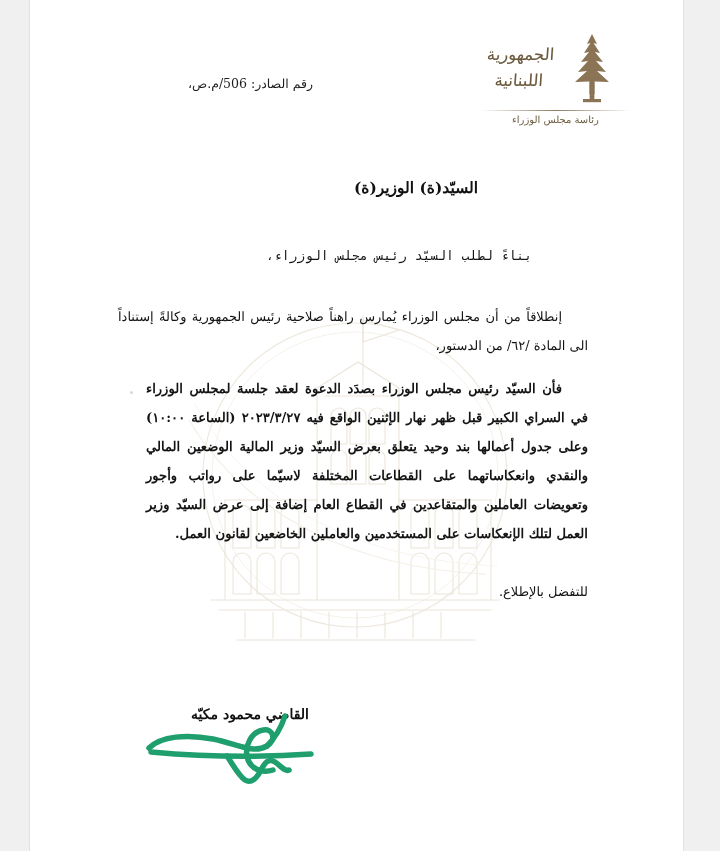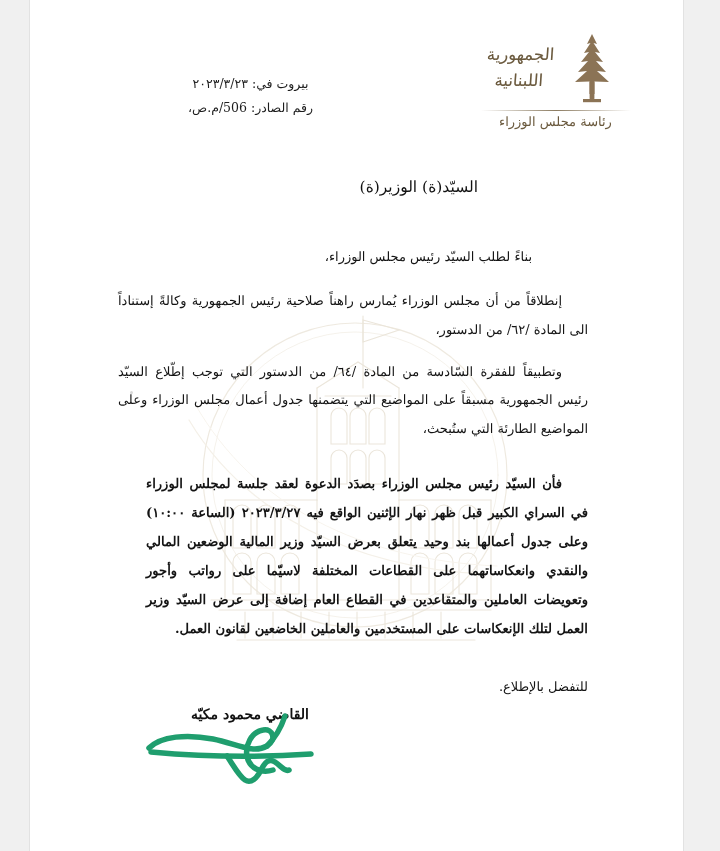--- a/index.html
+++ b/index.html
@@ -83,21 +83,21 @@
   .emblem-script span { display: block; white-space: nowrap; }
   #cedar-wrap { width: 66px; height: 72px; }
   #letterhead-rule {
     margin: 6px auto 3px auto;
     width: 150px;
     height: 1px;
     background: linear-gradient(to right, rgba(150,131,96,0), rgba(120,101,70,0.85), rgba(150,131,96,0));
   }
   #letterhead-sub {
     color: #6b5a3e;
-    font-size: 13px;
+    font-size: 10px;
     font-family: "DejaVu Serif", serif;
     letter-spacing: 0.8px;
   }
 
   
   #doc-meta {
     position: absolute;
     right: 370px;
     top: 72px;
     text-align: center;
@@ -109,21 +109,21 @@
   }
   #doc-meta div { white-space: nowrap; }
 
   
   #addressee {
     position: absolute;
     right: 205px;
     top: 178px;
     font-family: "DejaVu Serif", serif;
     font-size: 15.5px;
-    font-weight: normal;
+    font-weight: bold;
     color: #111;
     direction: rtl;
   }
 
   #body-block {
     position: absolute;
     right: 95px;
     top: 243px;
     width: 470px;
     direction: rtl;
@@ -131,21 +131,21 @@
     font-family: "DejaVu Serif", serif;
   }
   .para {
     font-size: 13px;
     line-height: 2.18;
     text-align: justify;
     text-align-last: right;
     margin: 0 0 17px 0;
     text-indent: 26px;
   }
-  .para.intro { text-indent: 0; margin-bottom: 16px; text-align: right; padding-right: 56px; }
+  .para.intro { text-indent: 0; margin-bottom: 32px; text-align: right; padding-right: 56px; font-family: Liberation Mono, monospace; }
   .para.p-article { margin-bottom: 14px; }
   .para.p-apply { margin-bottom: 26px; }
   .para.p-main {
     font-weight: bold;
     font-size: 13.1px;
     line-height: 2.22;
     letter-spacing: -0.1px;
     margin-bottom: 30px;
     margin-left: 28px;
   }
@@ -261,30 +261,28 @@
             <path d="M24 67 h18 v3.2 h-18 z"></path>
           </g>
         </svg>
       </div>
     </div>
     <div id="letterhead-rule"></div>
     <div id="letterhead-sub">رئاسة مجلس الوزراء</div>
   </div>
 
   <div id="doc-meta">
-    <div>بيروت في: ٢٠٢٣/٣/٢٣</div>
     <div>رقم الصادر: 506/م.ص،</div>
   </div>
 
   <div id="addressee">السيّد(ة) الوزير(ة)</div>
 
   <div id="body-block">
     <p class="para intro">بناءً لطلب السيّد رئيس مجلس الوزراء،</p>
     <p class="para p-article">إنطلاقاً من أن مجلس الوزراء يُمارس راهناً صلاحية رئيس الجمهورية وكالةً إستناداً الى المادة /٦٢/ من الدستور،</p>
-    <p class="para p-apply">وتطبيقاً للفقرة السّادسة من المادة /٦٤/ من الدستور التي توجب إطّلاع السيّد رئيس الجمهورية مسبقاً على المواضيع التي يتضمنها جدول أعمال مجلس الوزراء وعلى المواضيع الطارئة التي ستُبحث،</p>
     <p class="para p-main">فأن السيّد رئيس مجلس الوزراء بصدَد الدعوة لعقد جلسة لمجلس الوزراء في السراي الكبير قبل ظهر نهار الإثنين الواقع فيه ٢٠٢٣/٣/٢٧ (الساعة ١٠:٠٠) وعلى جدول أعمالها بند وحيد يتعلق بعرض السيّد وزير المالية الوضعين المالي والنقدي وانعكاساتهما على القطاعات المختلفة لاسيّما على رواتب وأجور وتعويضات العاملين والمتقاعدين في القطاع العام إضافة إلى عرض السيّد وزير العمل لتلك الإنعكاسات على المستخدمين والعاملين الخاضعين لقانون العمل.</p>
     <p class="para closing">للتفضل بالإطلاع.</p>
   </div>
 
   <div id="signature-block">
     <div id="signer-name">القاضي محمود مكيّه</div>
     <div id="signature-mark">
       <svg viewBox="0 0 230 78" width="230" height="78" fill="none" stroke="#1f9e6e" stroke-width="5.5" stroke-linecap="round" stroke-linejoin="round">
         <path d="M150 4 C 146 16, 140 26, 132 34"></path>
         <path d="M14 36 C 26 24, 52 22, 78 27 C 102 32, 118 42, 132 34 C 142 28, 138 16, 128 18 C 116 20, 110 34, 112 44 C 114 56, 126 62, 138 58"></path>

